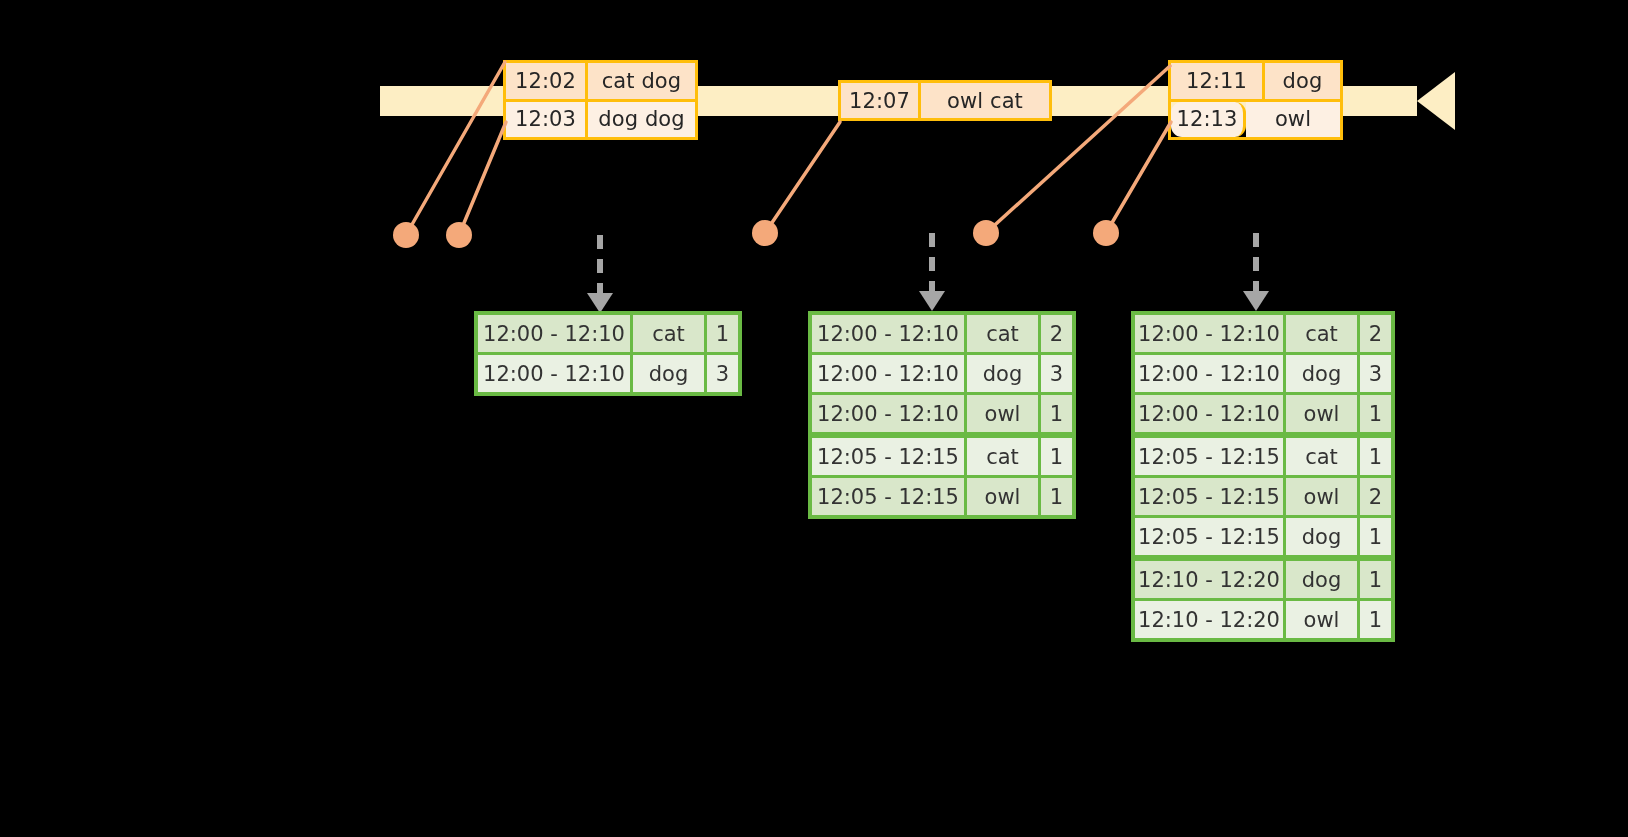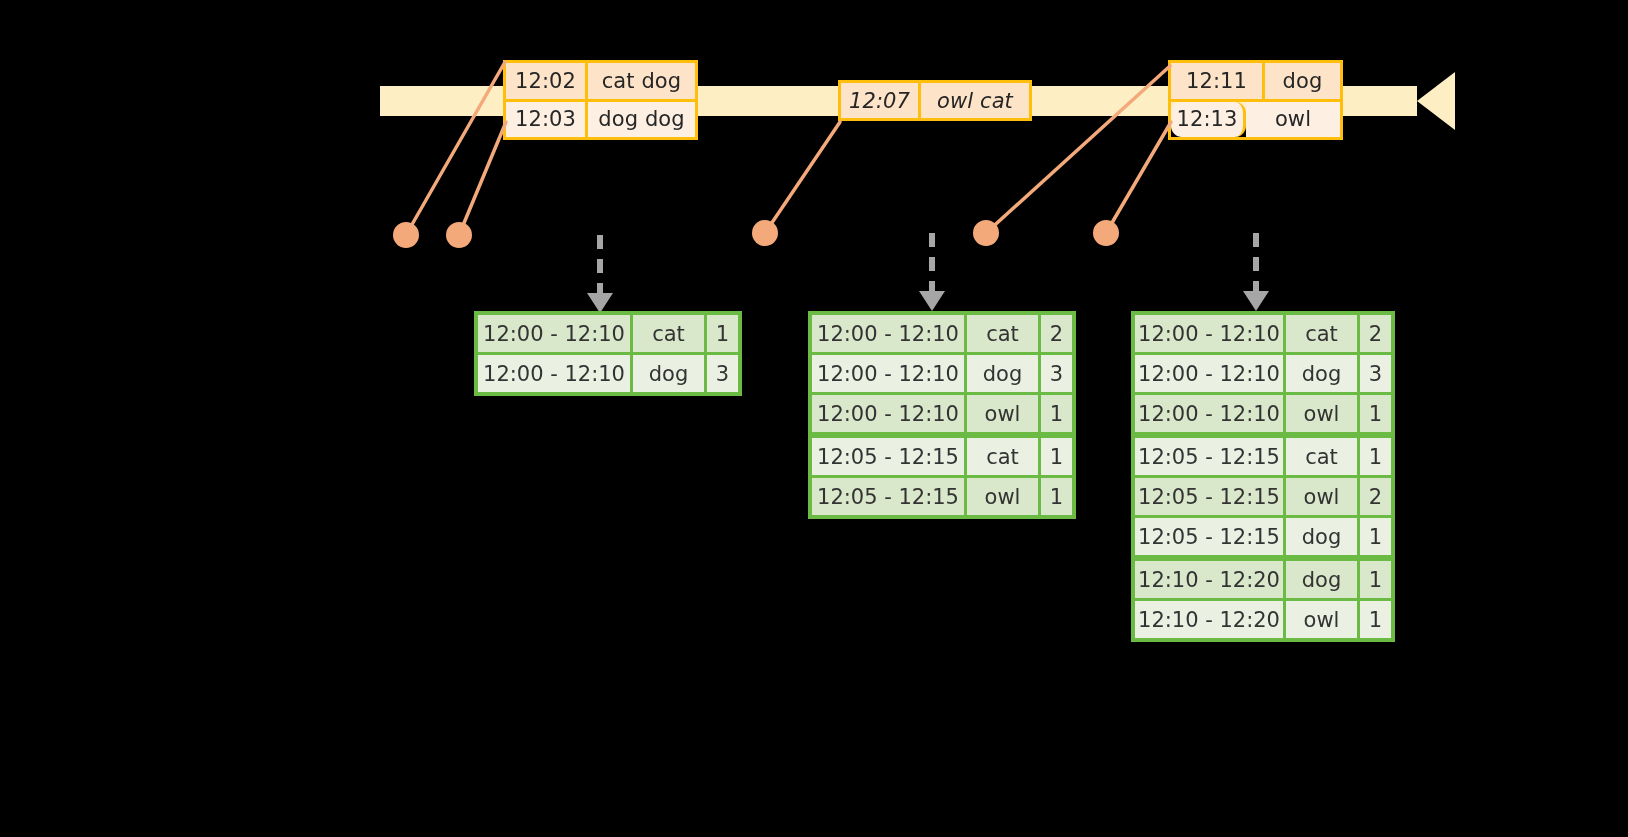--- a/index.html
+++ b/index.html
@@ -66,21 +66,21 @@
     <div class="erow dark">
       <div class="ecell time" style="width:82px;">12:02</div>
       <div class="ecell words" style="flex:1;">cat dog</div>
     </div>
     <div class="erow light">
       <div class="ecell time" style="width:82px;">12:03</div>
       <div class="ecell words" style="flex:1;">dog dog</div>
     </div>
   </div>
 
-  <div class="ebox" style="left:838px;top:80px;width:194px;height:41px;font-style:italic;">
+  <div class="ebox" style="left:838px;top:80px;width:214px;height:41px;">
     <div class="erow dark">
       <div class="ecell time" style="width:80px;">12:07</div>
       <div class="ecell words" style="flex:1;">owl cat</div>
     </div>
   </div>
 
   <div class="ebox" style="left:1168px;top:60px;width:175px;height:80px;">
     <div class="erow dark">
       <div class="ecell time" style="width:94px;">12:11</div>
       <div class="ecell words" style="flex:1;">dog</div>

